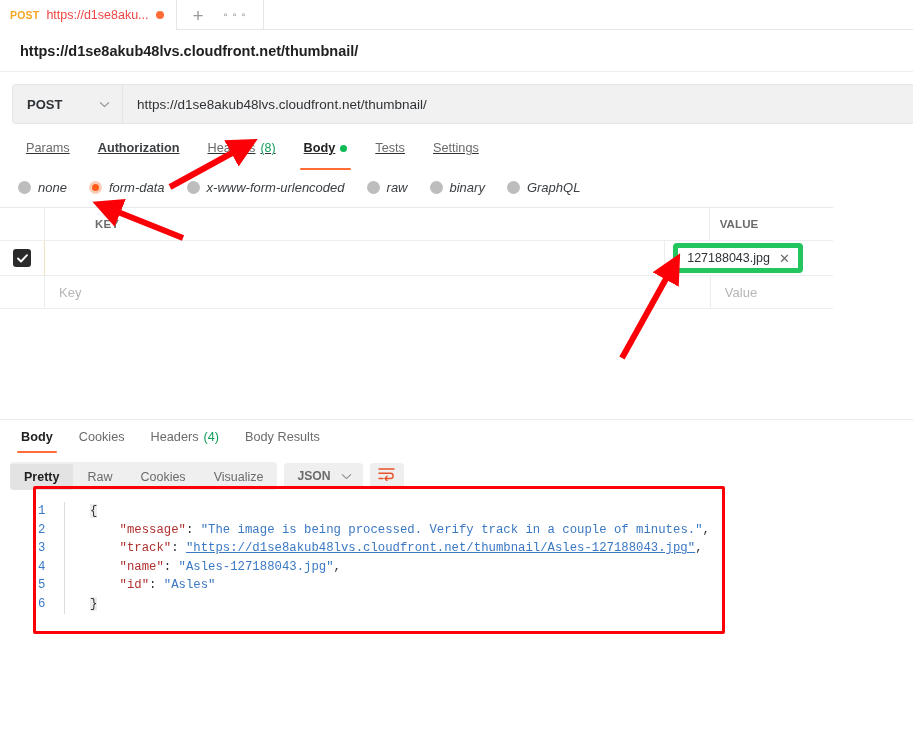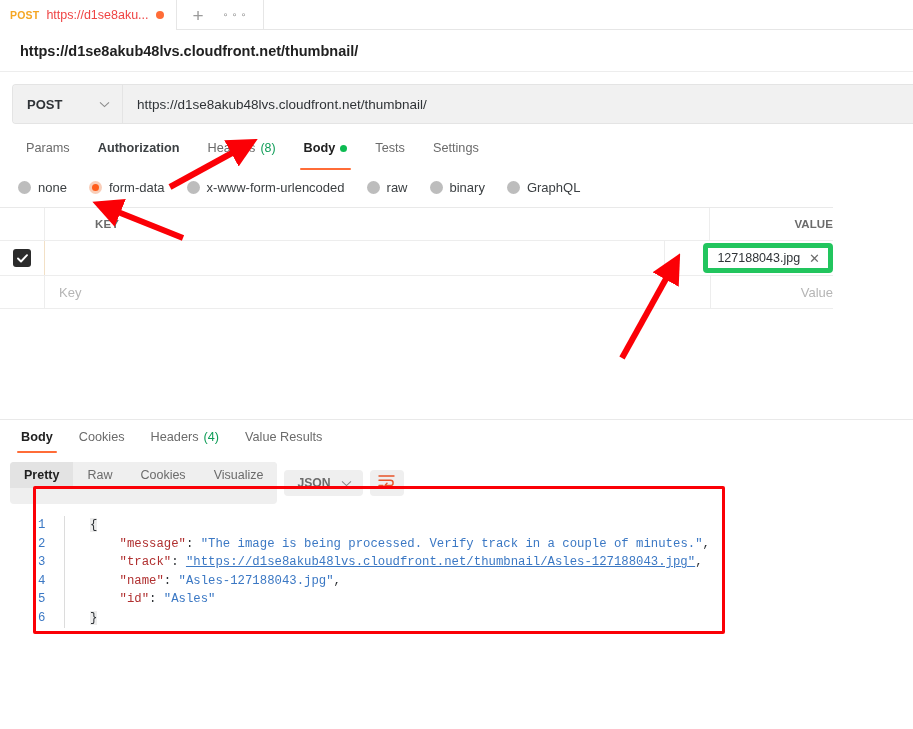--- a/index.html
+++ b/index.html
@@ -77,20 +77,21 @@
     background: #f1f1f1;
     font-size: 13.5px; color: #2f3337;
   }
 
   
   .req-tabs {
     display: flex; align-items: flex-end; gap: 0;
     padding: 0 0 0 12px;
     height: 34px;
     position: relative;
+    text-decoration: underline;
   }
   .rtab {
     position: relative;
     padding: 0 14px 9px 14px;
     font-size: 12.7px; color: #6b6b6b;
     display: flex; align-items: flex-end; gap: 5px;
     height: 34px; line-height: 1;
     align-items: center;
   }
   .rtab.active { color: #212121; font-weight: 700; }
@@ -113,39 +114,39 @@
   .radio-opt { display: flex; align-items: center; gap: 7px; margin-right: 22px; }
   .radio {
     width: 13px; height: 13px; border-radius: 50%;
     background: #bdbdbd; display: inline-block; position: relative;
   }
   .radio.sel { background: #f9ceb9; }
   .radio.sel::after {
     content: ""; position: absolute; left: 3px; top: 3px;
     width: 7px; height: 7px; border-radius: 50%; background: #ff5c1a;
   }
-  .radio-label { font-size: 13px; color: #3c4043; }
+  .radio-label { font-size: 13px; color: #3c4043; font-style: italic; }
 
   
   .kvtable { width: 833px; border-top: 1px solid #e9e9e9; }
   .kvrow { display: flex; height: 33px; border-bottom: 1px solid #ededed; }
   .kvrow.header { height: 33px; }
   .kv-check {
     width: 45px; border-right: 1px solid #ededed;
     display: flex; align-items: center; justify-content: center;
     flex: 0 0 45px;
   }
   .kv-key {
     flex: 1 1 auto; width: 590px;
     border-right: 1px solid #ededed;
     display: flex; align-items: center; padding-left: 14px;
   }
   .kv-val {
     flex: 1 1 auto;
-    display: flex; align-items: center; padding-left: 8px; justify-content: flex-end;
+    display: flex; align-items: center; padding-left: 8px;
   }
   .col-head { font-size: 11.5px; font-weight: 700; color: #6b6b6b; letter-spacing: .1px; }
   .kvrow.header .kv-key { padding-left: 50px; }
   .kvrow.header .kv-val { padding-left: 10px; }
   .kvrow.filled { height: 35px; }
   .kvrow.filled .kv-check { border-right: 1px solid #f2e0c6; }
   .checkbox {
     width: 18px; height: 18px; border-radius: 3px; background: #2b2b2b;
     display: flex; align-items: center; justify-content: center;
   }
@@ -178,23 +179,23 @@
   .resp-tab.active::after {
     content: ""; position: absolute; left: 9px; right: 9px; bottom: 0;
     height: 2px; background: #ff6c37; border-radius: 1px;
   }
 
   .resp-toolbar {
     display: flex; align-items: center; gap: 7px;
     padding: 9px 0 8px 10px;
   }
   .seg {
-    display: flex; align-items: flex-start;
+    display: flex; align-items: flex-end;
     background: #efefef; border-radius: 4px; overflow: hidden;
-    height: 42px;
+    height: 28px;
   }
   .segbtn {
     padding: 0 14px; height: 26px; display: flex; align-items: center;
     font-size: 12.5px; color: #6b6b6b; background: #efefef;
   }
   .segbtn.active { background: #e3e3e3; color: #212121; font-weight: 700; }
   .json-sel {
     display: flex; align-items: center; gap: 10px;
     background: #efefef; border-radius: 4px; height: 26px;
     padding: 0 11px 0 13px;
@@ -371,21 +372,21 @@
         <span>Body</span>
       </div>
       <div class="resp-tab">
         <span>Cookies</span>
       </div>
       <div class="resp-tab">
         <span>Headers</span>
         <span class="count">(4)</span>
       </div>
       <div class="resp-tab">
-        <span>Value Results</span>
+        <span>Body Results</span>
       </div>
     </div>
 
     <div class="resp-toolbar">
       <div class="seg">
         <div class="segbtn active">
           <span>Pretty</span>
         </div>
         <div class="segbtn">
           <span>Raw</span>

